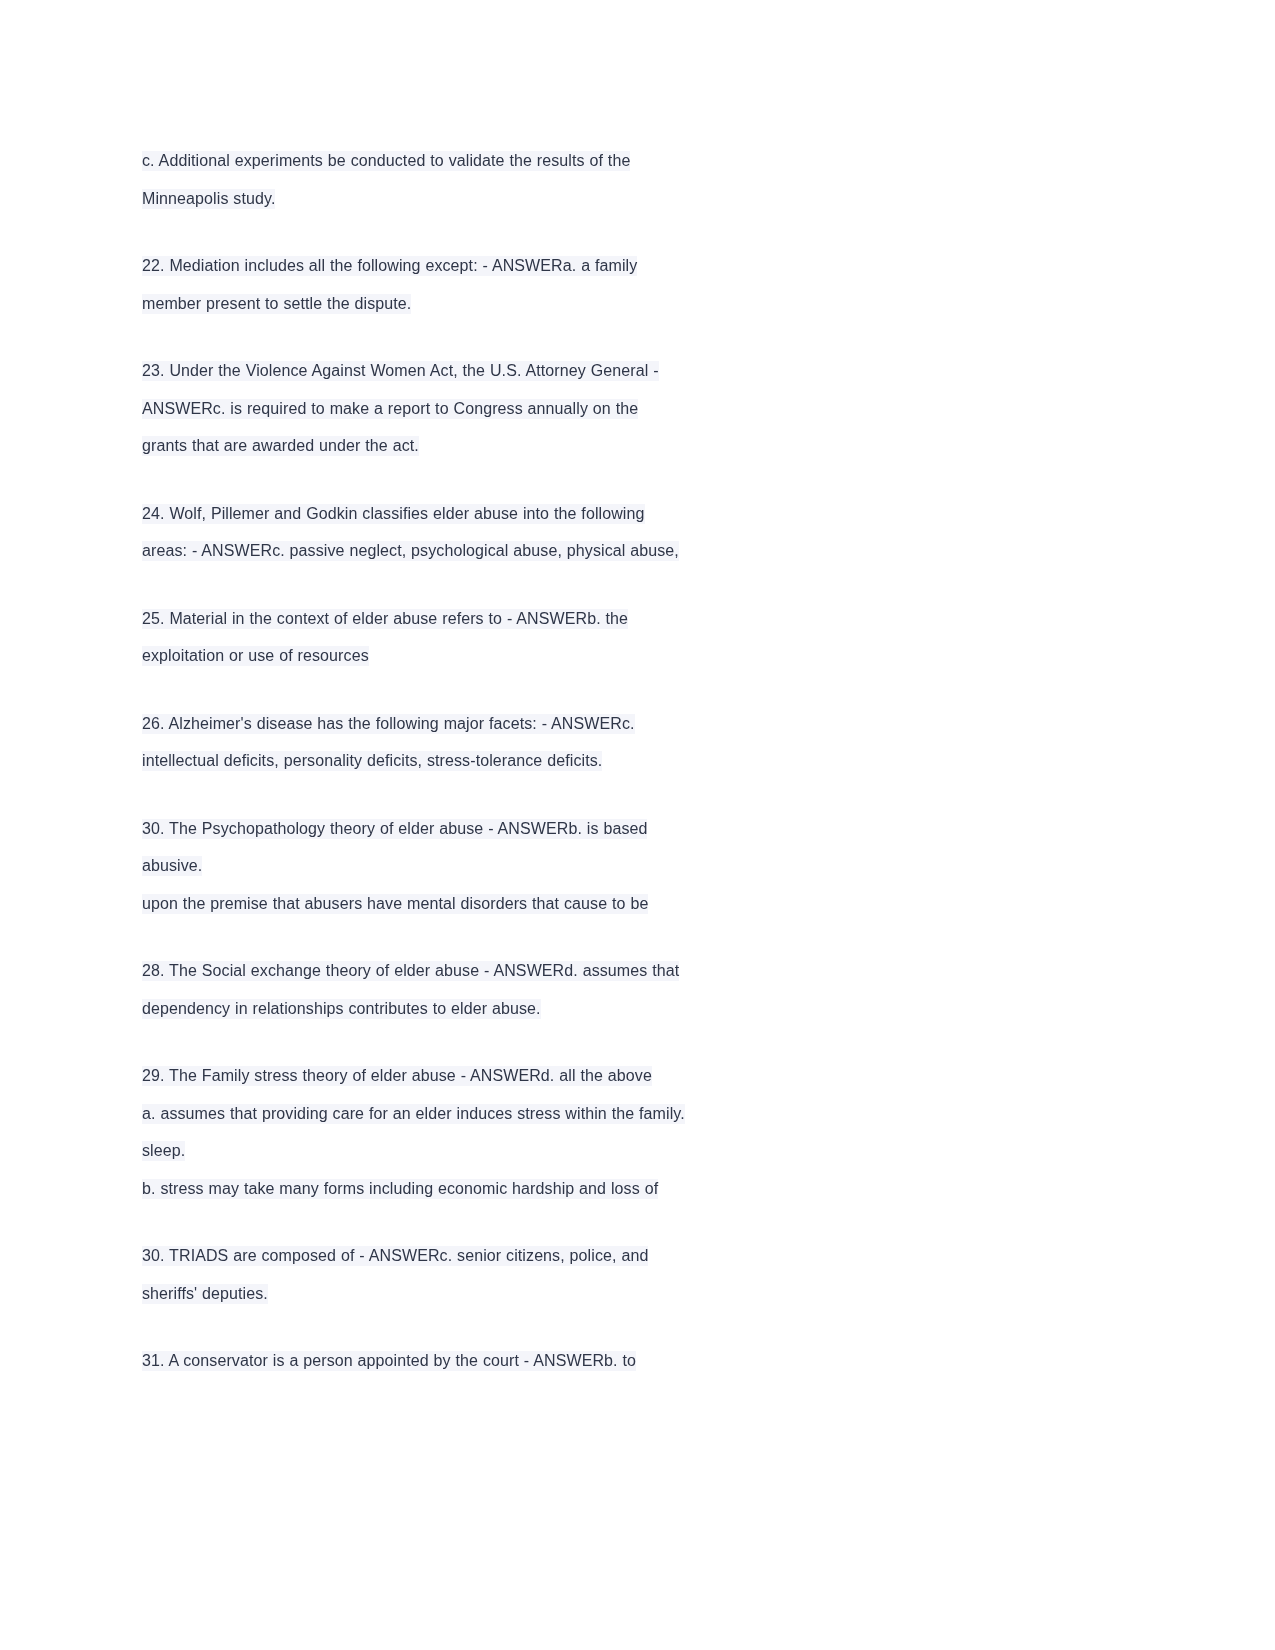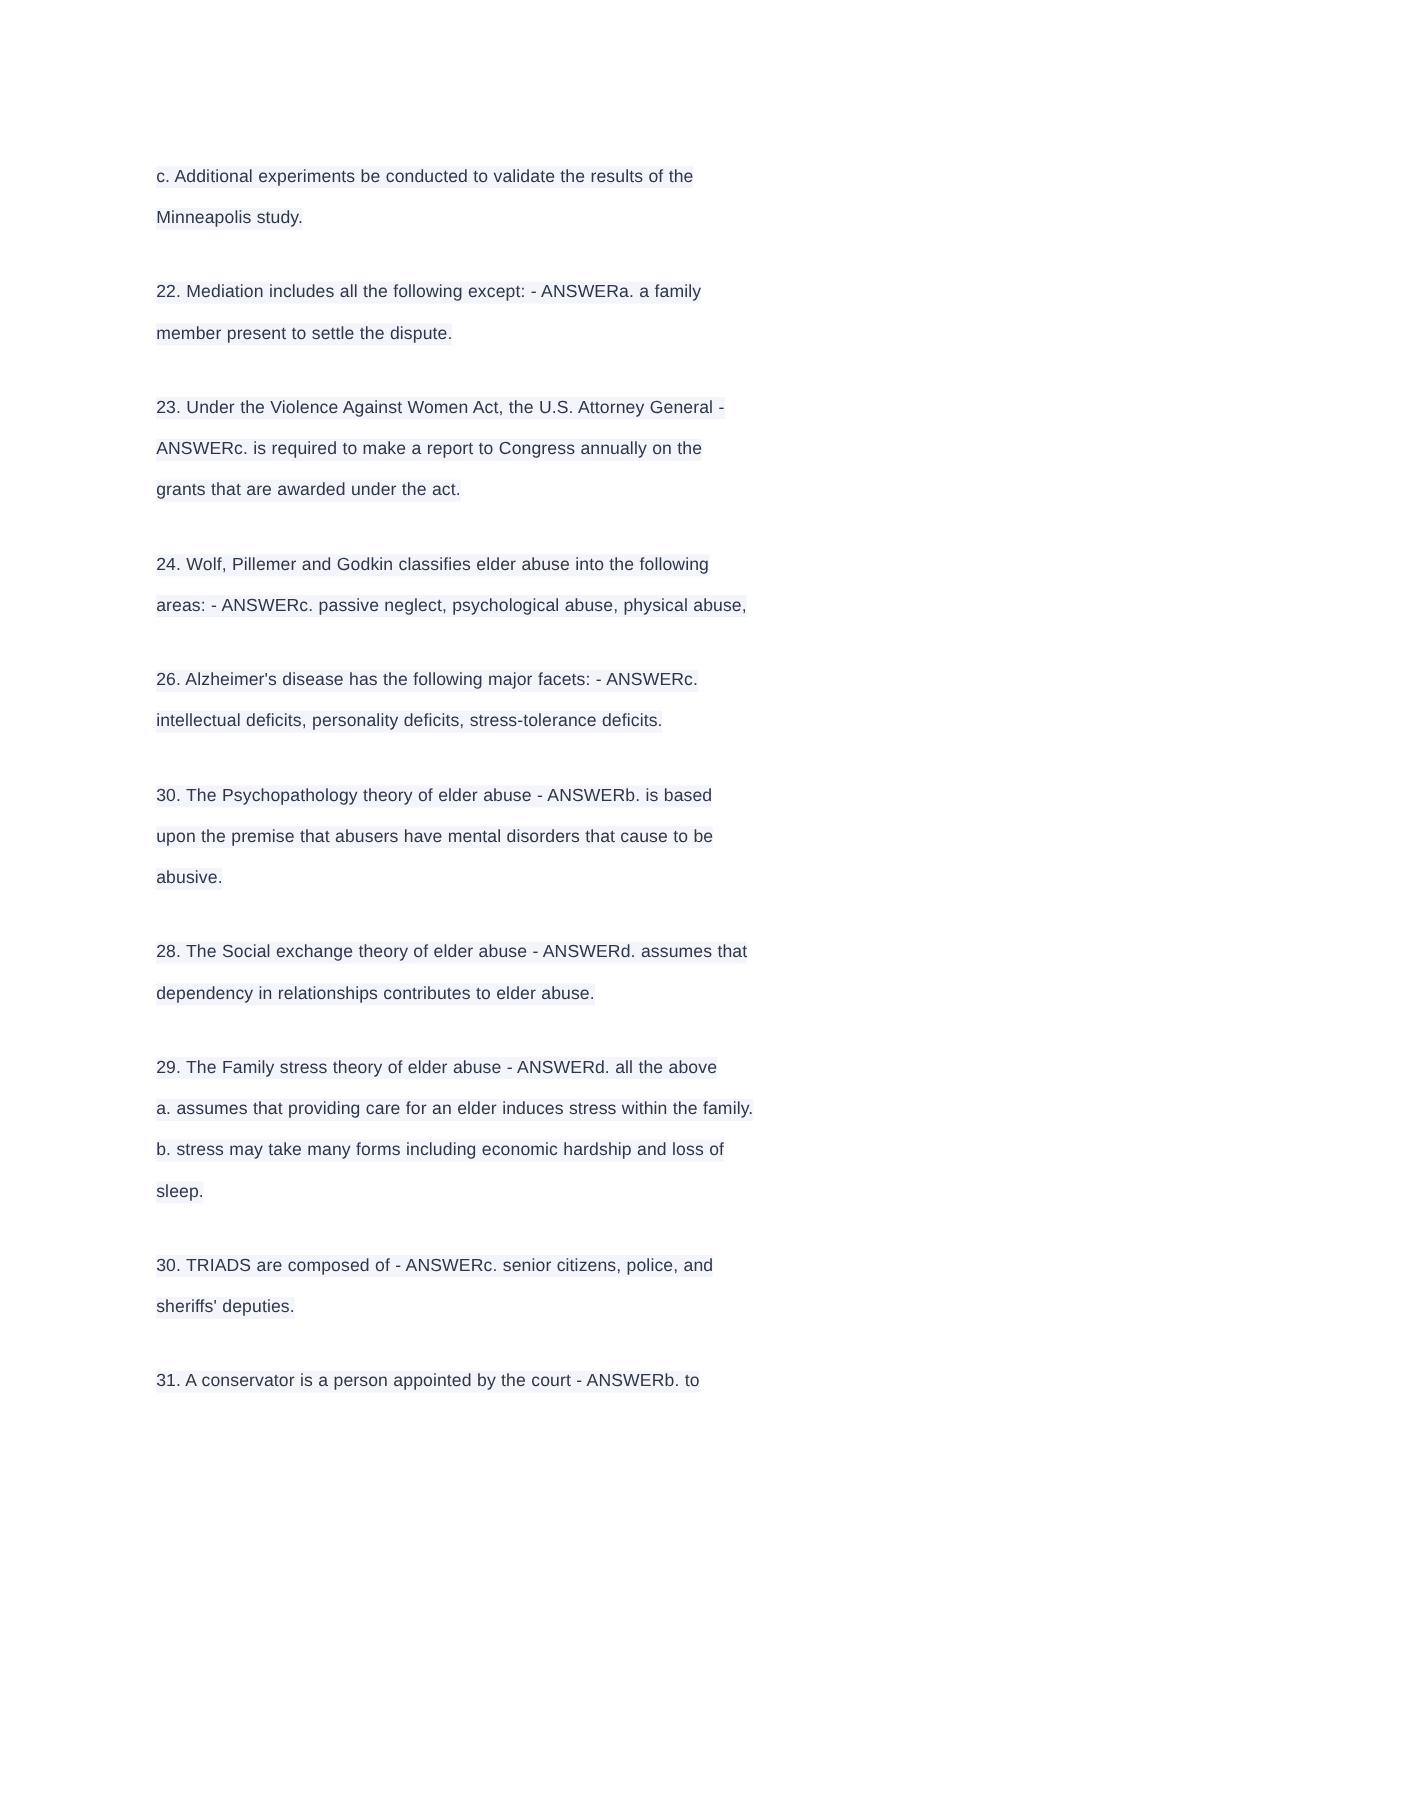--- a/index.html
+++ b/index.html
@@ -63,37 +63,41 @@
       <p class="para">
         <span class="ln"><span class="hl">23. Under the Violence Against Women Act, the U.S. Attorney General -</span></span>
         <span class="ln"><span class="hl">ANSWERc. is required to make a report to Congress annually on the</span></span>
         <span class="ln"><span class="hl">grants that are awarded under the act.</span></span>
       </p>
       <p class="para">
         <span class="ln"><span class="hl">24. Wolf, Pillemer and Godkin classifies elder abuse into the following</span></span>
         <span class="ln"><span class="hl">areas: - ANSWERc. passive neglect, psychological abuse, physical abuse,</span></span>
       </p>
       <p class="para">
+        <span class="ln"><span class="hl">25. Material in the context of elder abuse refers to - ANSWERb. the</span></span>
+        <span class="ln"><span class="hl">exploitation or use of resources</span></span>
+      </p>
+      <p class="para">
         <span class="ln"><span class="hl">26. Alzheimer's disease has the following major facets: - ANSWERc.</span></span>
         <span class="ln"><span class="hl">intellectual deficits, personality deficits, stress-tolerance deficits.</span></span>
       </p>
       <p class="para">
         <span class="ln"><span class="hl">30. The Psychopathology theory of elder abuse - ANSWERb. is based</span></span>
+        <span class="ln"><span class="hl">abusive.</span></span>
         <span class="ln"><span class="hl">upon the premise that abusers have mental disorders that cause to be</span></span>
-        <span class="ln"><span class="hl">abusive.</span></span>
       </p>
       <p class="para">
         <span class="ln"><span class="hl">28. The Social exchange theory of elder abuse - ANSWERd. assumes that</span></span>
         <span class="ln"><span class="hl">dependency in relationships contributes to elder abuse.</span></span>
       </p>
       <p class="para">
         <span class="ln"><span class="hl">29. The Family stress theory of elder abuse - ANSWERd. all the above</span></span>
         <span class="ln"><span class="hl">a. assumes that providing care for an elder induces stress within the family.</span></span>
+        <span class="ln"><span class="hl">sleep.</span></span>
         <span class="ln"><span class="hl">b. stress may take many forms including economic hardship and loss of</span></span>
-        <span class="ln"><span class="hl">sleep.</span></span>
       </p>
       <p class="para">
         <span class="ln"><span class="hl">30. TRIADS are composed of - ANSWERc. senior citizens, police, and</span></span>
         <span class="ln"><span class="hl">sheriffs' deputies.</span></span>
       </p>
       <p class="para">
         <span class="ln"><span class="hl">31. A conservator is a person appointed by the court - ANSWERb. to</span></span>
       </p>
     </div>
 </div>

